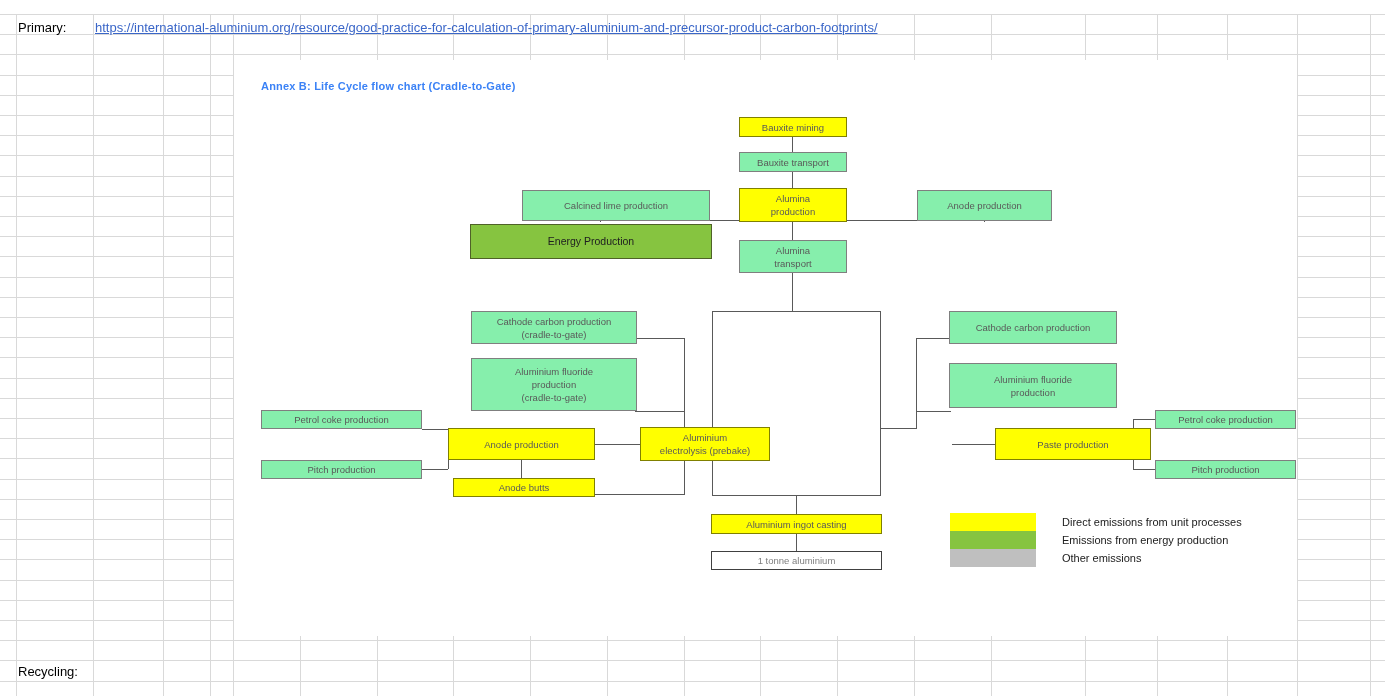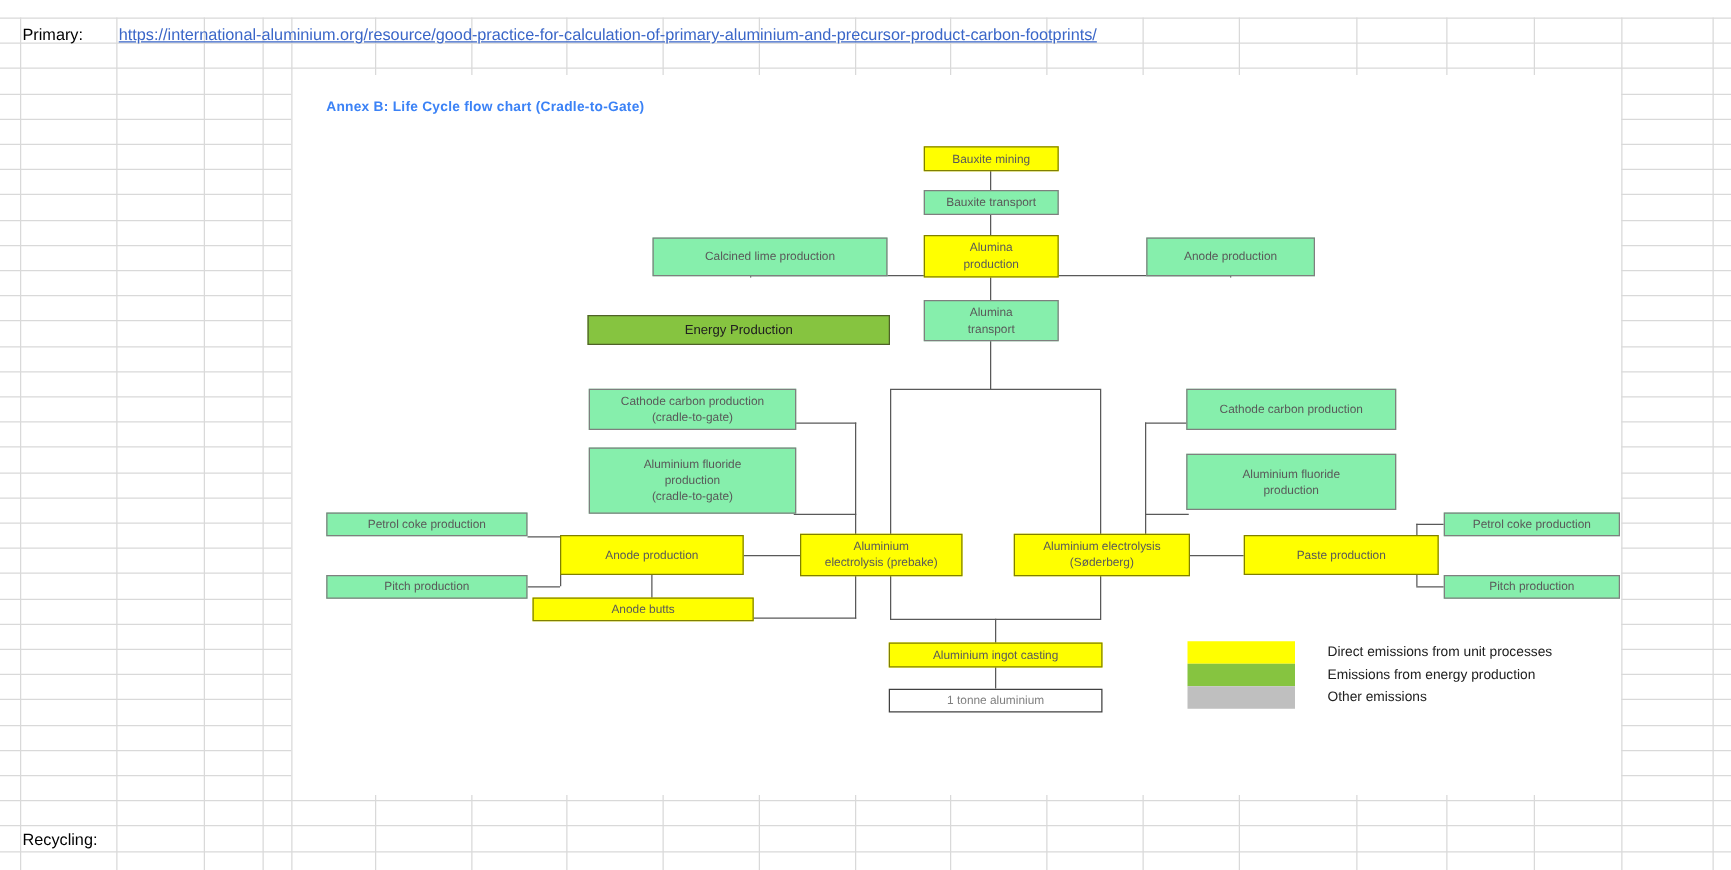--- a/index.html
+++ b/index.html
@@ -289,21 +289,21 @@
     <div class="node yellow" style="left:739px; top:117px; width:108px; height:20px;">Bauxite mining</div>
 
     <div class="node gray" style="left:739px; top:152px; width:108px; height:20px;">Bauxite transport</div>
 
     <div class="node gray" style="left:522px; top:190px; width:188px; height:31px;">Calcined lime production</div>
 
     <div class="node yellow" style="left:739px; top:188px; width:108px; height:34px;">Alumina<br>production</div>
 
     <div class="node gray" style="left:917px; top:190px; width:135px; height:31px;">Anode production</div>
 
-    <div class="node green" style="left:470px; top:252px; width:242px; height:24px;">Energy Production</div>
+    <div class="node green" style="left:470px; top:224px; width:242px; height:35px;">Energy Production</div>
 
     <div class="node gray" style="left:739px; top:240px; width:108px; height:33px;">Alumina<br>transport</div>
 
     <div class="node gray" style="left:471px; top:311px; width:166px; height:33px;">Cathode carbon production<br>(cradle-to-gate)</div>
 
     <div class="node gray" style="left:949px; top:311px; width:168px; height:33px;">Cathode carbon production</div>
 
     <div class="node gray" style="left:471px; top:358px; width:166px; height:53px;">Aluminium fluoride<br>production<br>(cradle-to-gate)</div>
 
     <div class="node gray" style="left:949px; top:363px; width:168px; height:45px;">Aluminium fluoride<br>production</div>
@@ -311,25 +311,24 @@
     <div class="node gray" style="left:261px; top:410px; width:161px; height:19px;">Petrol coke production</div>
 
     <div class="node gray" style="left:1155px; top:410px; width:141px; height:19px;">Petrol coke production</div>
 
     <div class="node gray" style="left:261px; top:460px; width:161px; height:19px;">Pitch production</div>
 
     <div class="node gray" style="left:1155px; top:460px; width:141px; height:19px;">Pitch production</div>
 
     <div class="node yellow" style="left:448px; top:428px; width:147px; height:32px;">Anode production</div>
 
-    <div class="node yellow" style="left:426px; top:478px; width:177px; height:19px;">Anode butts</div>
+    <div class="node yellow" style="left:453px; top:478px; width:142px; height:19px;">Anode butts</div>
 
     <div class="node yellow" style="left:640px; top:427px; width:130px; height:34px;">Aluminium<br>electrolysis (prebake)</div>
 
-    <div class="node yellow" style="left:811px; top:427px; width:141px; height:34px;">Aluminium electrolysis<br>(Søderberg)</div>
 
     <div class="node yellow" style="left:995px; top:428px; width:156px; height:32px;">Paste production</div>
 
     <div class="node yellow" style="left:711px; top:514px; width:171px; height:20px;">Aluminium ingot casting</div>
 
     <div class="node white" style="left:711px; top:551px; width:171px; height:19px;">1 tonne aluminium</div>
 
     <div class="legend">
       <div class="legend-swatch" style="left:950px; top:513px; background:#ffff00;"></div>
       <div class="legend-text" style="left:1062px; top:515px;">Direct emissions from unit processes</div>

